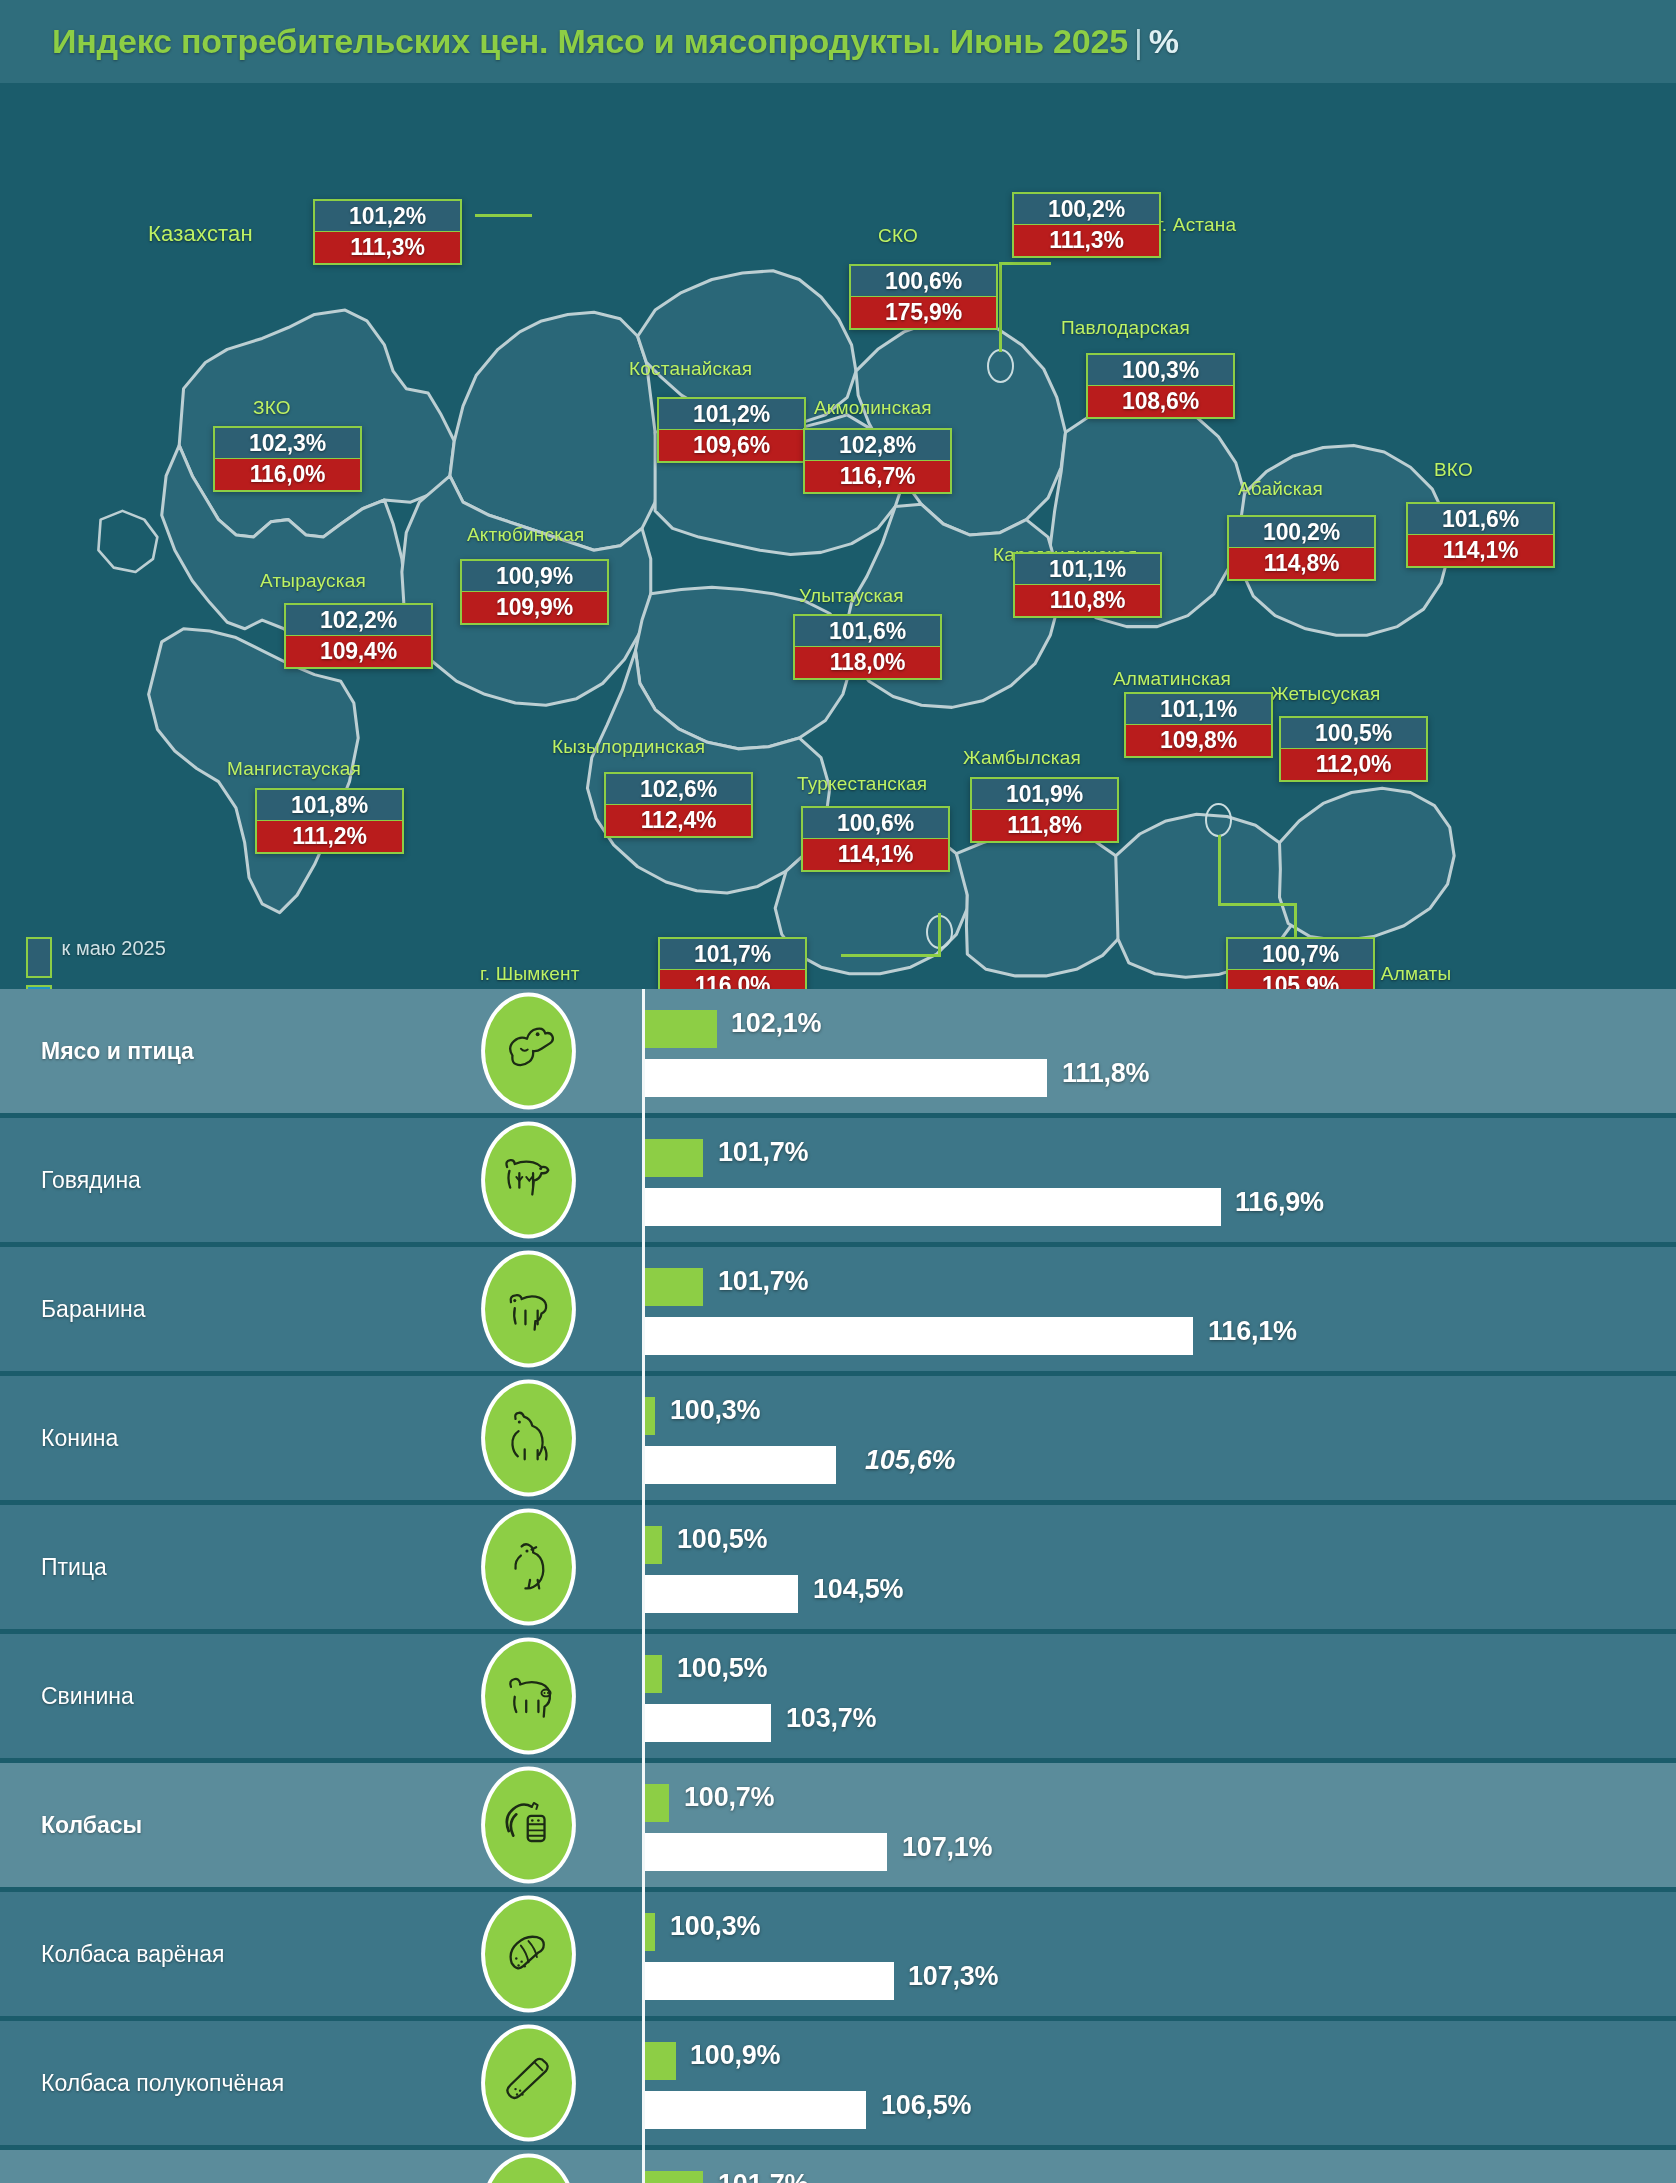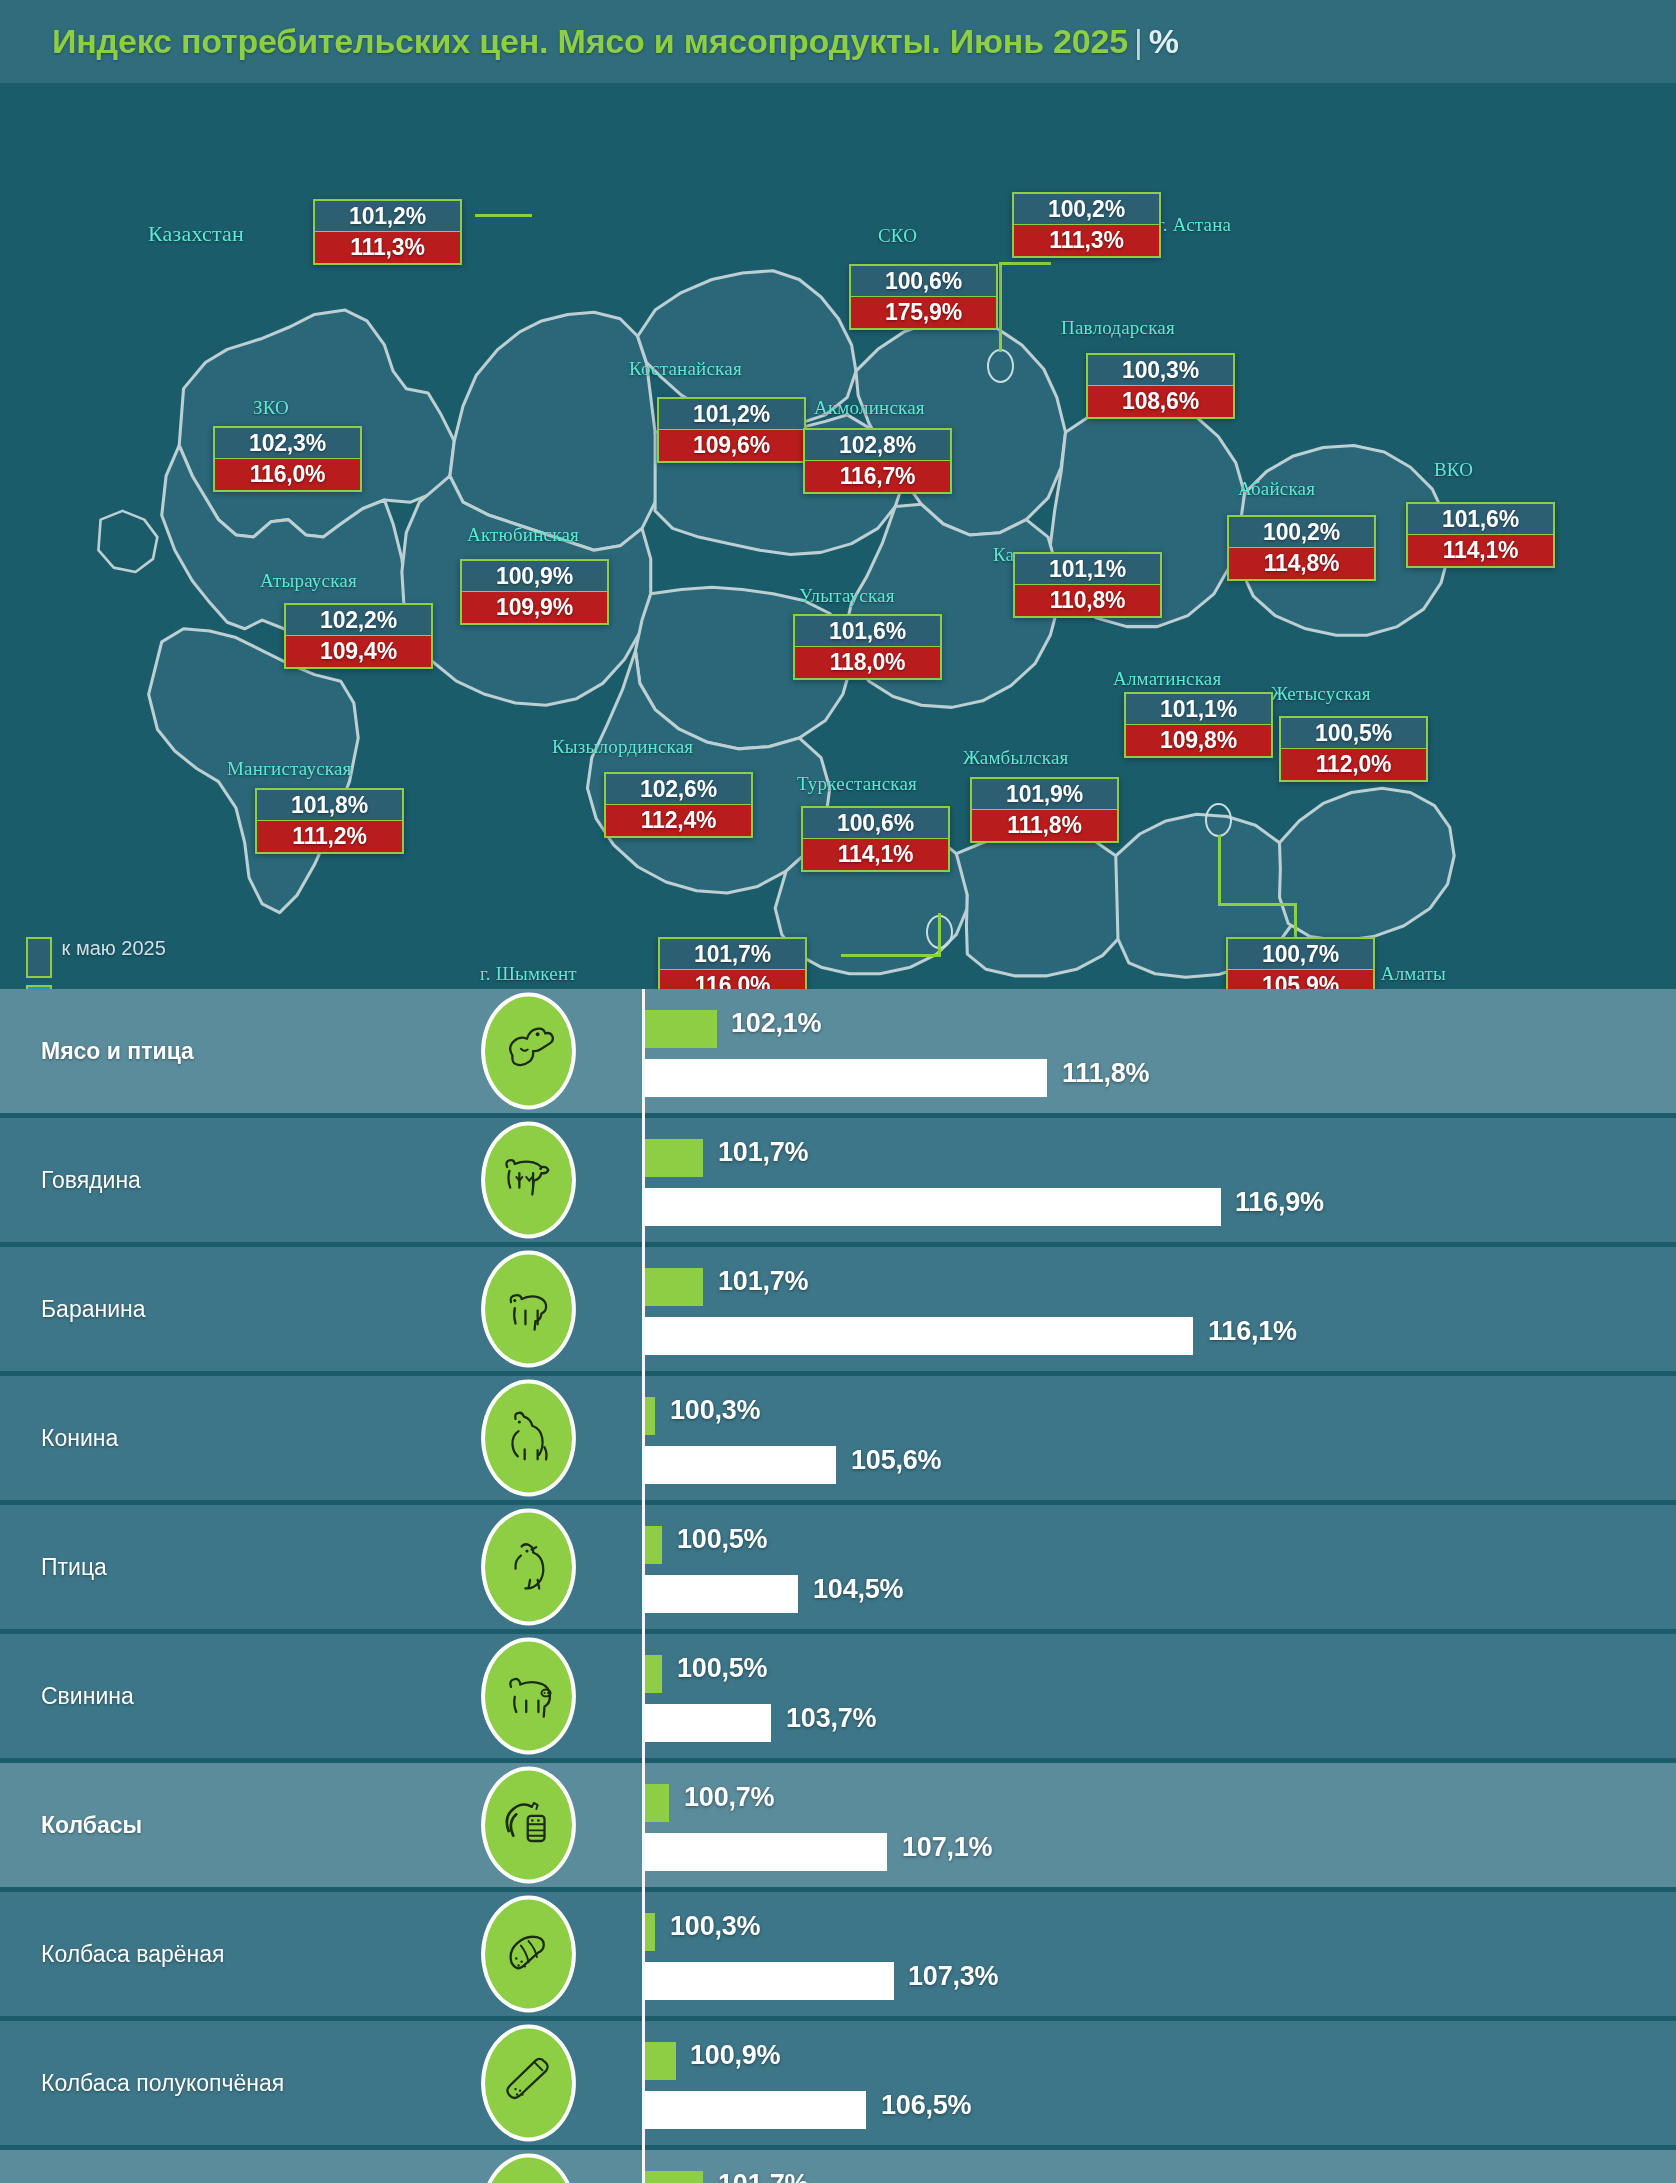--- a/index.html
+++ b/index.html
@@ -30,26 +30,25 @@
   #map-panel {
     position: absolute; left: 0; top: 83px; width: 1677px; height: 906px;
     background: #1b5c6b;
     overflow: hidden;
   }
   #map-svg { position: absolute; left: 0; top: 0; width: 1677px; height: 906px; }
 
   
   .region-label {
     position: absolute;
-    color: #5eead4;
+    color: #bef264;
     font-size: 19px;
     white-space: nowrap;
     text-shadow: 0 0.9px 2.2px rgba(0,0,0,0.5);
     letter-spacing: 0.2px;
-    font-family: Liberation Serif, serif;
   }
 
   
   .badge {
     position: absolute;
     border: 2.2px solid #8dce45;
     width: 149px;
     box-shadow: 0 2.2px 6.1px rgba(0,0,0,0.35);
   }
   .badge .cell {
@@ -447,21 +446,21 @@
         <svg viewBox="0 0 160 160">
           <path d="M46 30 q-4 -14 8 -16 q10 -2 14 10 q18 6 22 24 q22 8 26 32 q4 24 -8 44 M54 62 q-18 12 -16 36 q2 20 14 30 M70 110 l0 26 M104 112 l0 24 M122 104 q8 16 4 32" fill="none" stroke="#1c2b14" stroke-width="6" stroke-linecap="round" stroke-linejoin="round"></path>
           <circle cx="56" cy="38" r="4" fill="#1c2b14"></circle>
         </svg>
       </div>
       <div class="axis-line"></div>
       <div class="bars">
         <div class="bar green" style="left: 0px; width: 10.2px;"></div>
         <div class="bar-value green-v" style="left: 25px;">100,3%</div>
         <div class="bar white" style="left: 0px; width: 191px;"></div>
-        <div class="bar-value white-v" style="left: 206px;">105,6%</div>
+        <div class="bar-value white-v" style="left: 220px; font-style: italic;">105,6%</div>
       </div>
     </div>
     <div class="bar-row">
       <div class="row-label">Птица</div>
       <div class="row-icon">
         <svg viewBox="0 0 160 160">
           <path d="M62 26 q10 -10 22 -2 q10 6 8 18 q22 8 26 34 q4 28 -12 46 q-14 16 -34 14 M60 50 q-16 12 -14 34 M84 114 l-4 22 M104 114 l4 22 M88 34 l12 -6" fill="none" stroke="#1c2b14" stroke-width="6" stroke-linecap="round" stroke-linejoin="round"></path>
           <circle cx="76" cy="38" r="4" fill="#1c2b14"></circle>
         </svg>
       </div>

